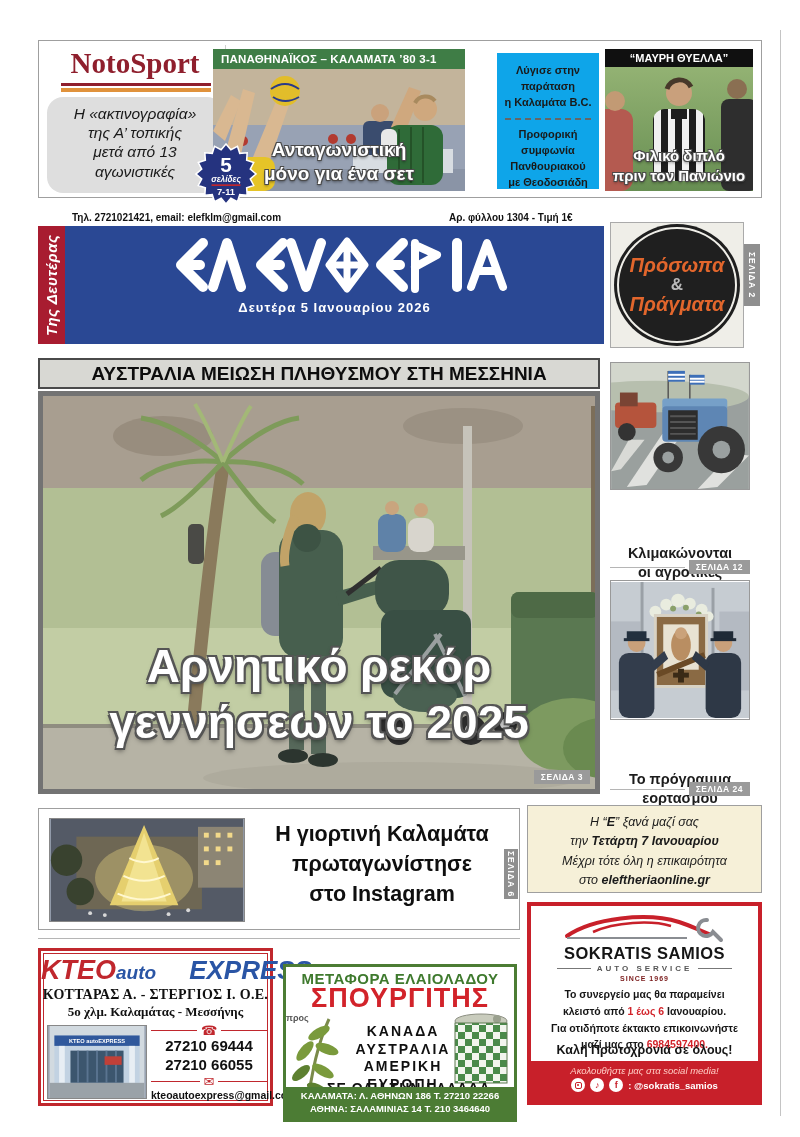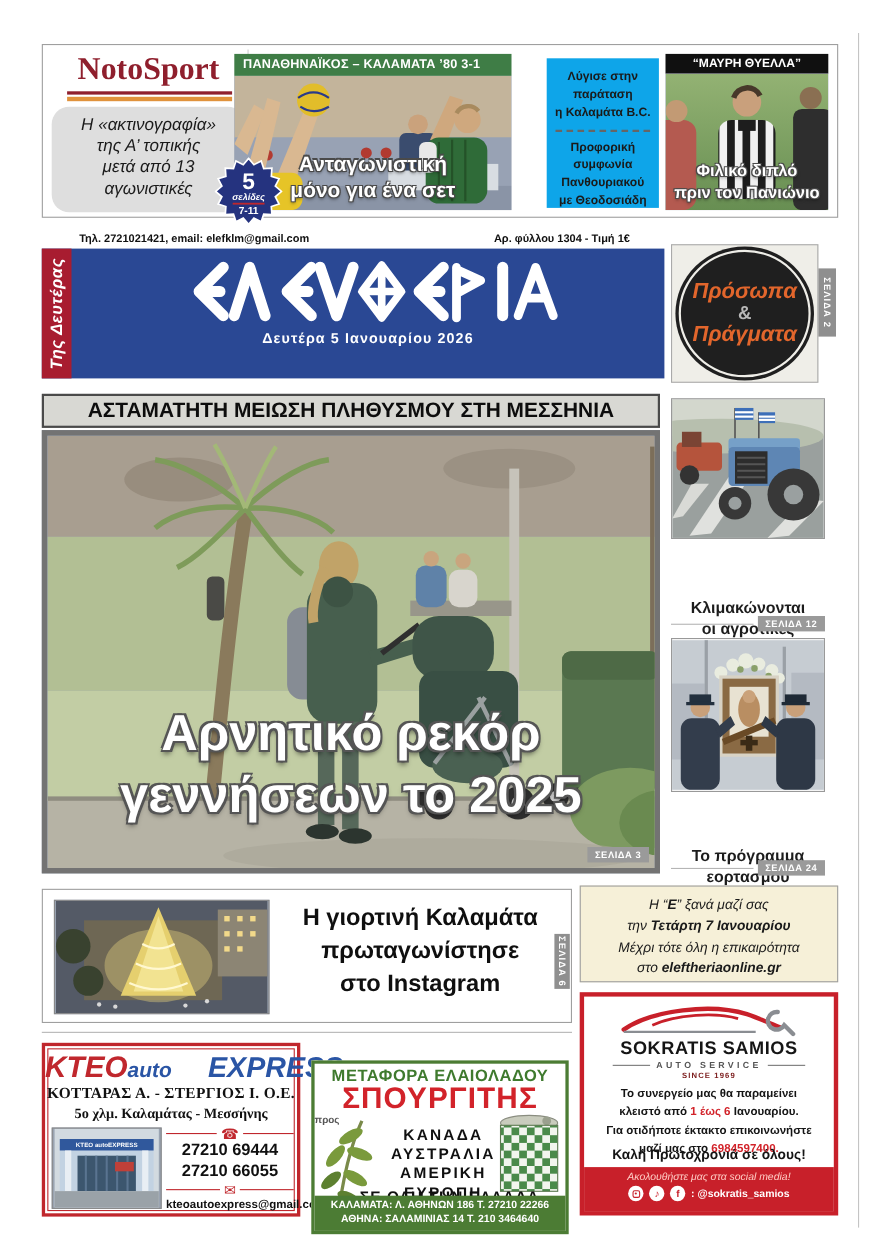--- a/index.html
+++ b/index.html
@@ -267,21 +267,21 @@
 <div id="prosopa" class="abs">
   <div class="pr-circle">
     <div class="pr-ring"></div>
     <div class="pr-line">Πρόσωπα</div>
     <div class="pr-amp">&amp;</div>
     <div class="pr-line">Πράγματα</div>
   </div>
 </div>
 <div class="abs vtab tab2">ΣΕΛΙΔΑ 2</div>
 
-<div class="abs kicker">ΑΣΤΑΜΑΤΗΤΗ ΜΕΙΩΣΗ ΠΛΗΘΥΣΜΟΥ ΣΤΗ ΜΕΣΣΗΝΙΑ</div>
+<div class="abs kicker">ΑΥΣΤΡΑΛΙΑ ΜΕΙΩΣΗ ΠΛΗΘΥΣΜΟΥ ΣΤΗ ΜΕΣΣΗΝΙΑ</div>
 
 <div id="mainphoto" class="abs photo-frame">
   <svg width="562" height="403" viewBox="0 0 562 403">
     <rect x="0" y="0" width="562" height="92" fill="#a89e90"></rect>
     <ellipse cx="120" cy="40" rx="50" ry="20" fill="#988d7e"></ellipse>
       <ellipse cx="420" cy="30" rx="60" ry="18" fill="#9b9183"></ellipse>
     <rect x="0" y="92" width="562" height="140" fill="#b2bf94"></rect>
     <rect x="0" y="232" width="562" height="100" fill="#c2cda4"></rect>
     <rect x="0" y="330" width="562" height="73" fill="#b6b3a5"></rect>
     <rect x="0" y="328" width="562" height="4" fill="#8f8d80"></rect>

